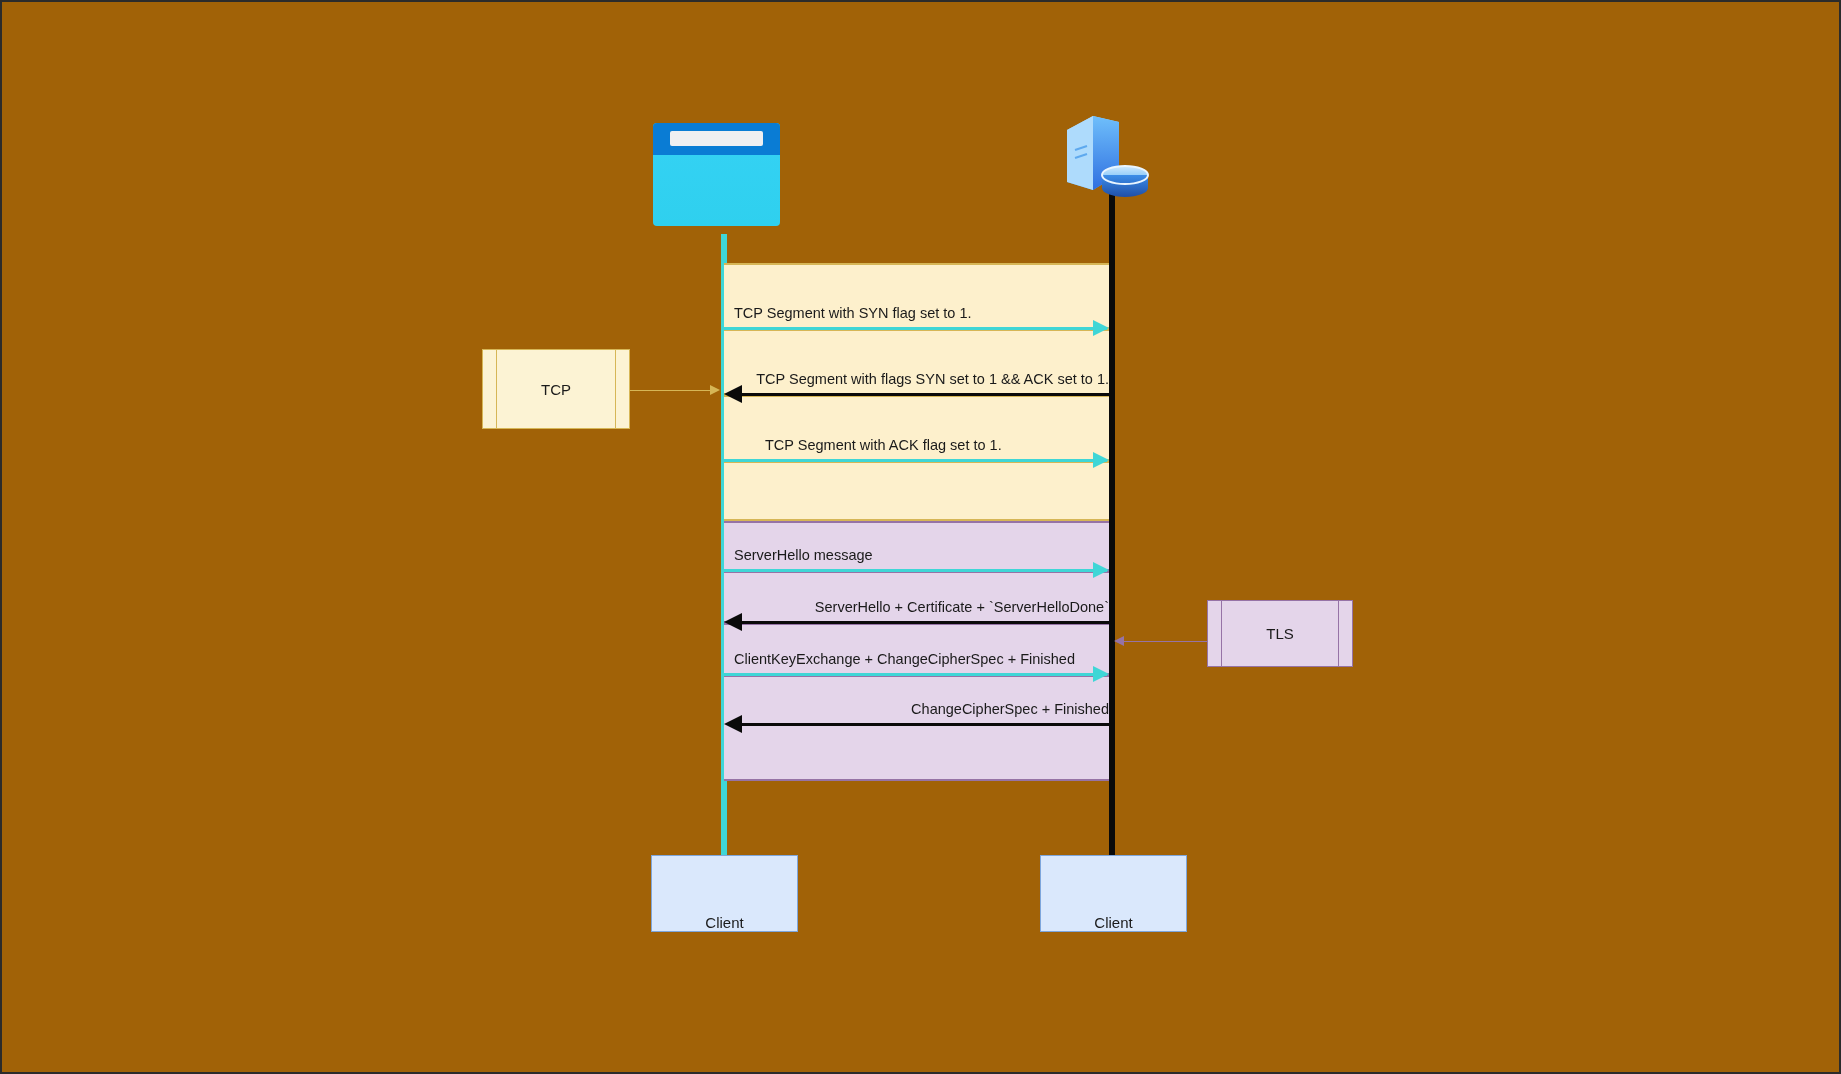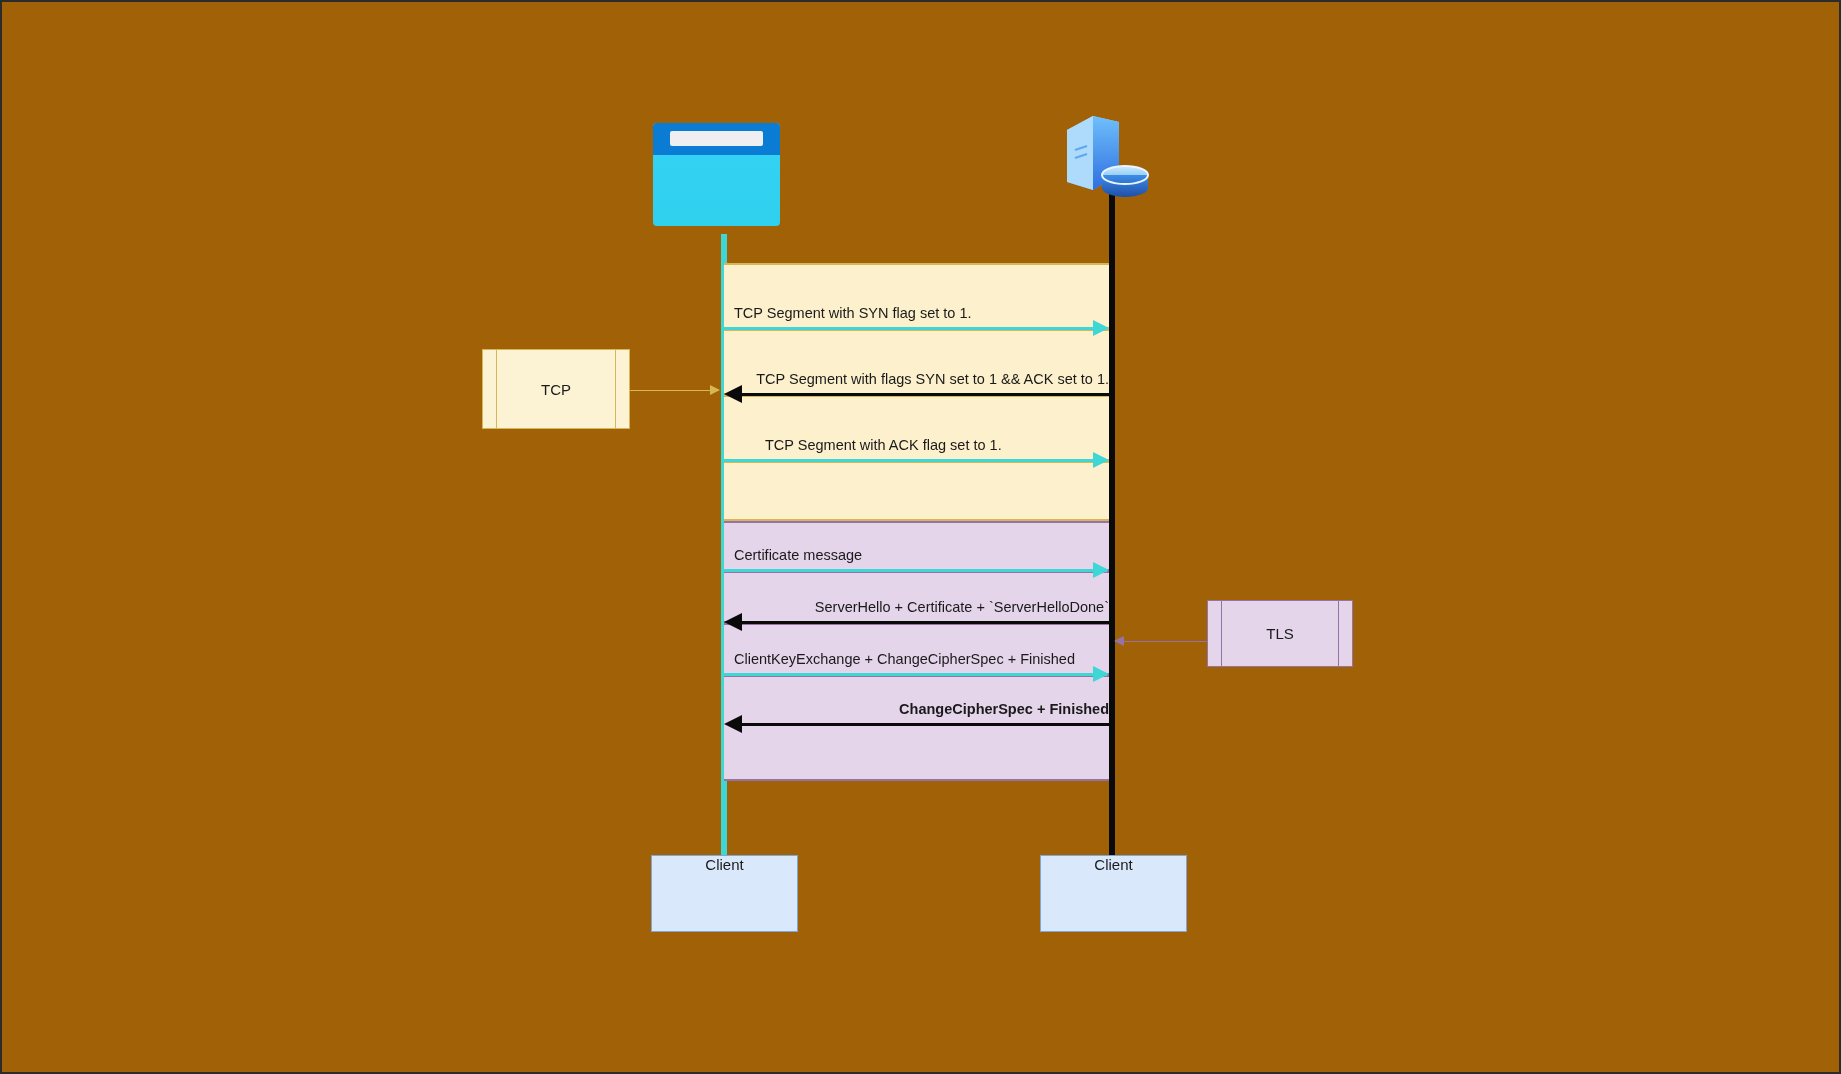--- a/index.html
+++ b/index.html
@@ -124,21 +124,21 @@
     border-right: 10px solid #9673A6;
   }
 
   
   .actor-box {
     position: absolute;
     box-sizing: border-box;
     background: #DAE8FC;
     border: 1.5px solid #7EA6DC;
     display: flex;
-    align-items: flex-start;
+    align-items: flex-end;
     justify-content: center;
     font-size: 15px;
     color: #1a1a1a;
   }
 
   
   .icon-client { position: absolute; }
   .icon-server { position: absolute; }
 </style>
 </head>
@@ -171,39 +171,39 @@
     <div class="arrowhead left" style="left:722px; top:383px;"></div>
   </div>
 
   <div class="msg">
     <div class="msg-label lbl-left" style="left:732px; top:436px;margin-left:31px;">TCP Segment with ACK flag set to 1.</div>
     <div class="msg-line c2s" style="left:722px; top:457px; width:383px;"></div>
     <div class="arrowhead right" style="left:1091px; top:450px;"></div>
   </div>
 
   <div class="msg">
-    <div class="msg-label lbl-left" style="left:732px; top:546px;">Certificate message</div>
+    <div class="msg-label lbl-left" style="left:732px; top:546px;">ServerHello message</div>
     <div class="msg-line c2s" style="left:722px; top:567px; width:383px;"></div>
     <div class="arrowhead right" style="left:1091px; top:560px;"></div>
   </div>
 
   <div class="msg">
     <div class="msg-label lbl-right" style="left:607px; top:598px; width:500px; text-align:right;">ServerHello + Certificate + `ServerHelloDone`</div>
     <div class="msg-line s2c" style="left:727px; top:619px; width:380px;"></div>
     <div class="arrowhead left" style="left:722px; top:611px;"></div>
   </div>
 
   <div class="msg">
     <div class="msg-label lbl-left" style="left:732px; top:650px;">ClientKeyExchange + ChangeCipherSpec + Finished</div>
     <div class="msg-line c2s" style="left:722px; top:671px; width:383px;"></div>
     <div class="arrowhead right" style="left:1091px; top:664px;"></div>
   </div>
 
   <div class="msg">
-    <div class="msg-label lbl-right" style="left:607px; top:700px; width:500px; text-align:right;font-weight:bold;">ChangeCipherSpec + Finished</div>
+    <div class="msg-label lbl-right" style="left:607px; top:700px; width:500px; text-align:right;">ChangeCipherSpec + Finished</div>
     <div class="msg-line s2c" style="left:727px; top:721px; width:380px;"></div>
     <div class="arrowhead left" style="left:722px; top:713px;"></div>
   </div>
 
   <div class="proc proc-tcp" style="left:480px; top:347px; width:148px; height:80px;">
     <span class="sidebar-l"></span>
     <span class="sidebar-r"></span>
     <span>TCP</span>
   </div>
   <div class="conn tcp" style="left:628px; top:388px; width:80px;"></div>

